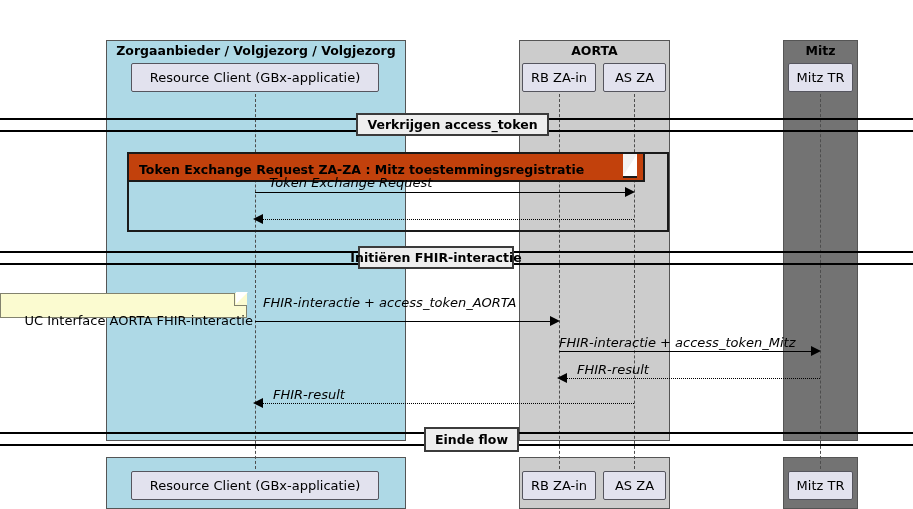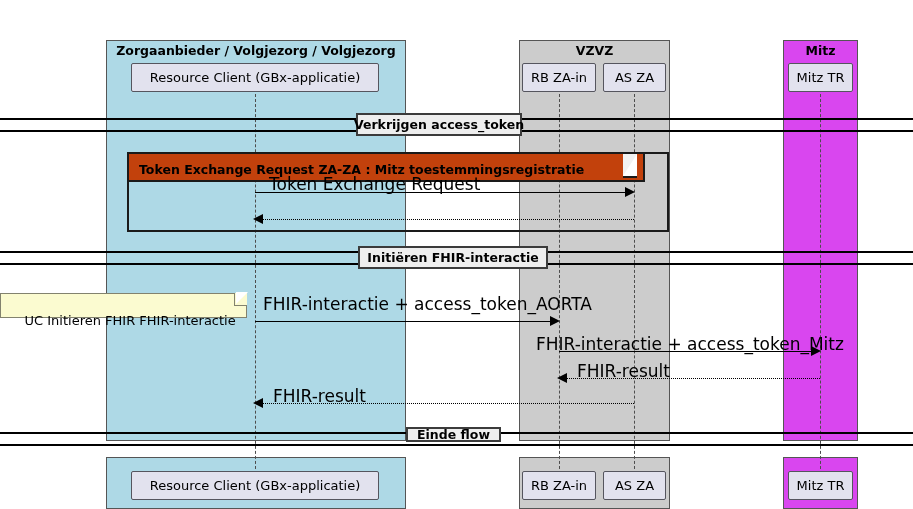--- a/index.html
+++ b/index.html
@@ -19,21 +19,21 @@
   }
 
   
   .band{border:1px solid #555555;}
   .band-title{
     position:absolute;left:0;top:2px;width:100%;
     text-align:center;font-size:12.5px;font-weight:bold;
   }
   .band-blue{background:#AED9E6;}
   .band-gray{background:#CCCCCC;}
-  .band-green{background:#d946ef;}
+  .band-green{background:#737373;}
 
   
   .lifebox{
     background:#E2E2EE;border:1px solid #55555E;border-radius:2px;
     display:flex;align-items:center;justify-content:center;
     font-size:13px;line-height:1;white-space:nowrap;
   }
 
   
   .lifeline{
@@ -75,21 +75,21 @@
   }
   .arrow-right{
     border-top:5px solid transparent;border-bottom:5px solid transparent;
     border-left:10px solid #000000;
   }
   .arrow-left{
     border-top:5px solid transparent;border-bottom:5px solid transparent;
     border-right:10px solid #000000;
   }
   .msglabel{
-    font-size:17px;white-space:nowrap;line-height:1;
+    font-size:13px;white-space:nowrap;line-height:1;font-style:italic;
   }
 
   
   .note{
     background:#FBFBD0;border:1px solid #82826E;
     font-size:13px;line-height:15px;
     padding:4px 6px 4px 7px;white-space:pre;
   }
   .note-fold{
     position:absolute;right:-1px;top:-1px;width:12px;height:12px;
@@ -105,21 +105,21 @@
 <body>
 
 <div id="stage">
 
 
   <div class="abs band band-blue" style="left:106px;top:40px;width:300px;height:401px;">
     <div class="band-title">Zorgaanbieder / Volgjezorg / Volgjezorg</div>
   </div>
 
   <div class="abs band band-gray" style="left:519px;top:40px;width:151px;height:401px;">
-    <div class="band-title">VZVZ</div>
+    <div class="band-title">AORTA</div>
   </div>
 
   <div class="abs band band-green" style="left:783px;top:40px;width:75px;height:401px;">
     <div class="band-title">Mitz</div>
   </div>
 
   <div class="abs band band-blue" style="left:106px;top:457px;width:300px;height:52px;"></div>
   <div class="abs band band-gray" style="left:519px;top:457px;width:151px;height:52px;"></div>
   <div class="abs band band-green" style="left:783px;top:457px;width:75px;height:52px;"></div>
 
@@ -149,65 +149,65 @@
   </div>
   <div class="abs lifebox" style="left:603px;top:471px;width:63px;height:29px;">
     <span>AS ZA</span>
   </div>
   <div class="abs lifebox" style="left:788px;top:471px;width:65px;height:29px;">
     <span>Mitz TR</span>
   </div>
 
   <div class="abs divrule" style="top:118px;"></div>
   <div class="abs divrule" style="top:130px;"></div>
-  <div class="abs divbox" style="left:356px;top:113px;width:166px;height:23px;">
+  <div class="abs divbox" style="left:356px;top:113px;width:193px;height:23px;">
     <span>Verkrijgen access_token</span>
   </div>
 
   <div class="abs frame" style="left:127px;top:152px;width:542px;height:80px;">
     <div class="frame-label" style="width:494px;">
       <span>Token Exchange Request ZA-ZA : Mitz toestemmingsregistratie</span>
     </div>
     <div class="frame-label-notch" style="left:494px;"></div>
   </div>
 
   <div class="abs msglabel" style="left:269px;top:176px;">Token Exchange Request</div>
   <div class="abs msgline" style="left:255px;top:192px;width:370px;"></div>
   <div class="abs arrowhead arrow-right" style="left:625px;top:187px;"></div>
 
   <div class="abs msgline dotted" style="left:262px;top:219px;width:372px;"></div>
   <div class="abs arrowhead arrow-left" style="left:253px;top:214px;"></div>
 
   <div class="abs divrule" style="top:251px;"></div>
   <div class="abs divrule" style="top:263px;"></div>
-  <div class="abs divbox" style="left:358px;top:246px;width:190px;height:23px;">
+  <div class="abs divbox" style="left:358px;top:246px;width:156px;height:23px;">
     <span>Initiëren FHIR-interactie</span>
   </div>
 
   <div class="abs note" style="left:0px;top:293px;width:247px;height:25px;">
-    <span>UC Initieren FHIR FHIR-interactie</span>
+    <span>UC Interface AORTA FHIR-interactie</span>
     <span class="note-fold"></span>
   </div>
 
   <div class="abs msglabel" style="left:263px;top:296px;">FHIR-interactie + access_token_AORTA</div>
   <div class="abs msgline" style="left:255px;top:321px;width:295px;"></div>
   <div class="abs arrowhead arrow-right" style="left:550px;top:316px;"></div>
 
 
-  <div class="abs msglabel" style="left:536px;top:336px;">FHIR-interactie + access_token_Mitz</div>
+  <div class="abs msglabel" style="left:559px;top:336px;">FHIR-interactie + access_token_Mitz</div>
   <div class="abs msgline" style="left:559px;top:351px;width:252px;"></div>
   <div class="abs arrowhead arrow-right" style="left:811px;top:346px;"></div>
 
   <div class="abs msglabel" style="left:577px;top:363px;">FHIR-result</div>
   <div class="abs msgline dotted" style="left:566px;top:378px;width:254px;"></div>
   <div class="abs arrowhead arrow-left" style="left:557px;top:373px;"></div>
 
   <div class="abs msglabel" style="left:273px;top:388px;">FHIR-result</div>
   <div class="abs msgline dotted" style="left:262px;top:403px;width:372px;"></div>
   <div class="abs arrowhead arrow-left" style="left:253px;top:398px;"></div>
 
   <div class="abs divrule" style="top:432px;"></div>
   <div class="abs divrule" style="top:444px;"></div>
-  <div class="abs divbox" style="left:406px;top:427px;width:95px;height:15px;">
+  <div class="abs divbox" style="left:424px;top:427px;width:95px;height:25px;">
     <span>Einde flow</span>
   </div>
 
 </div>
 
 </body></html>

